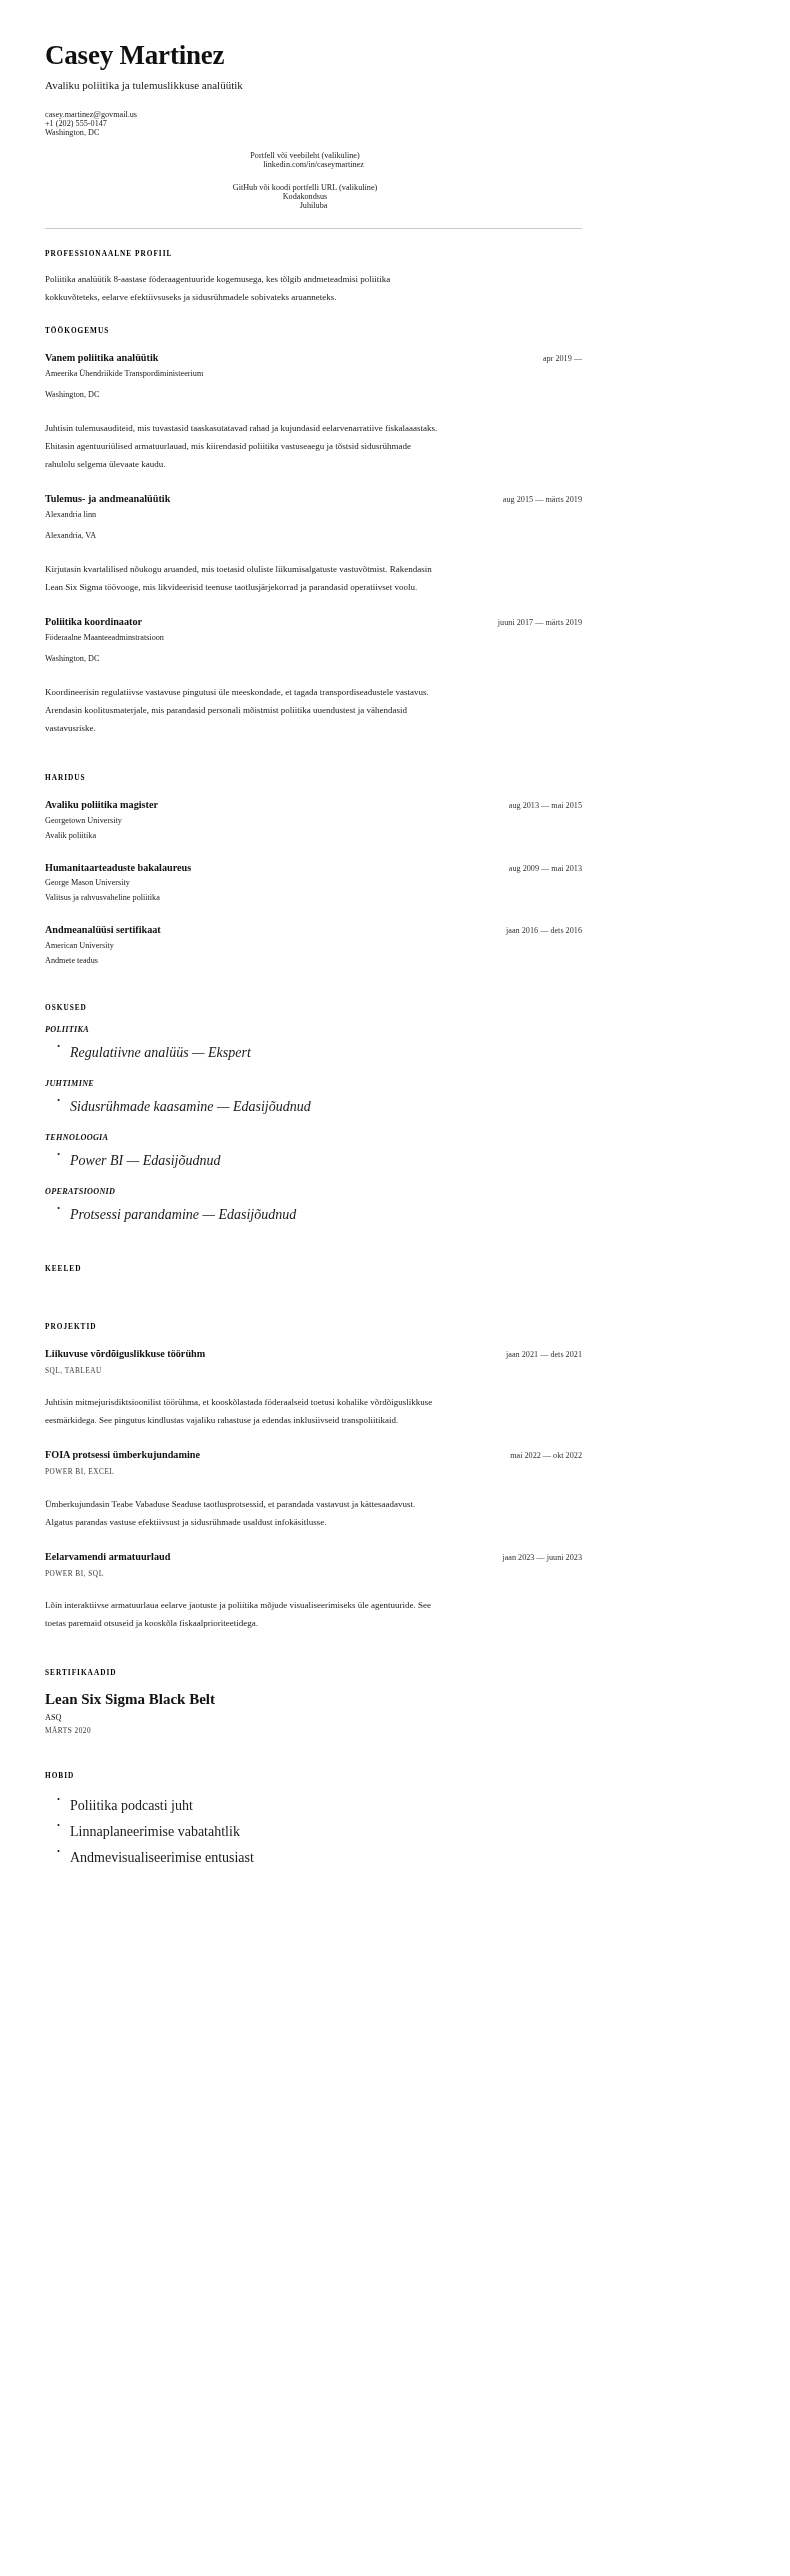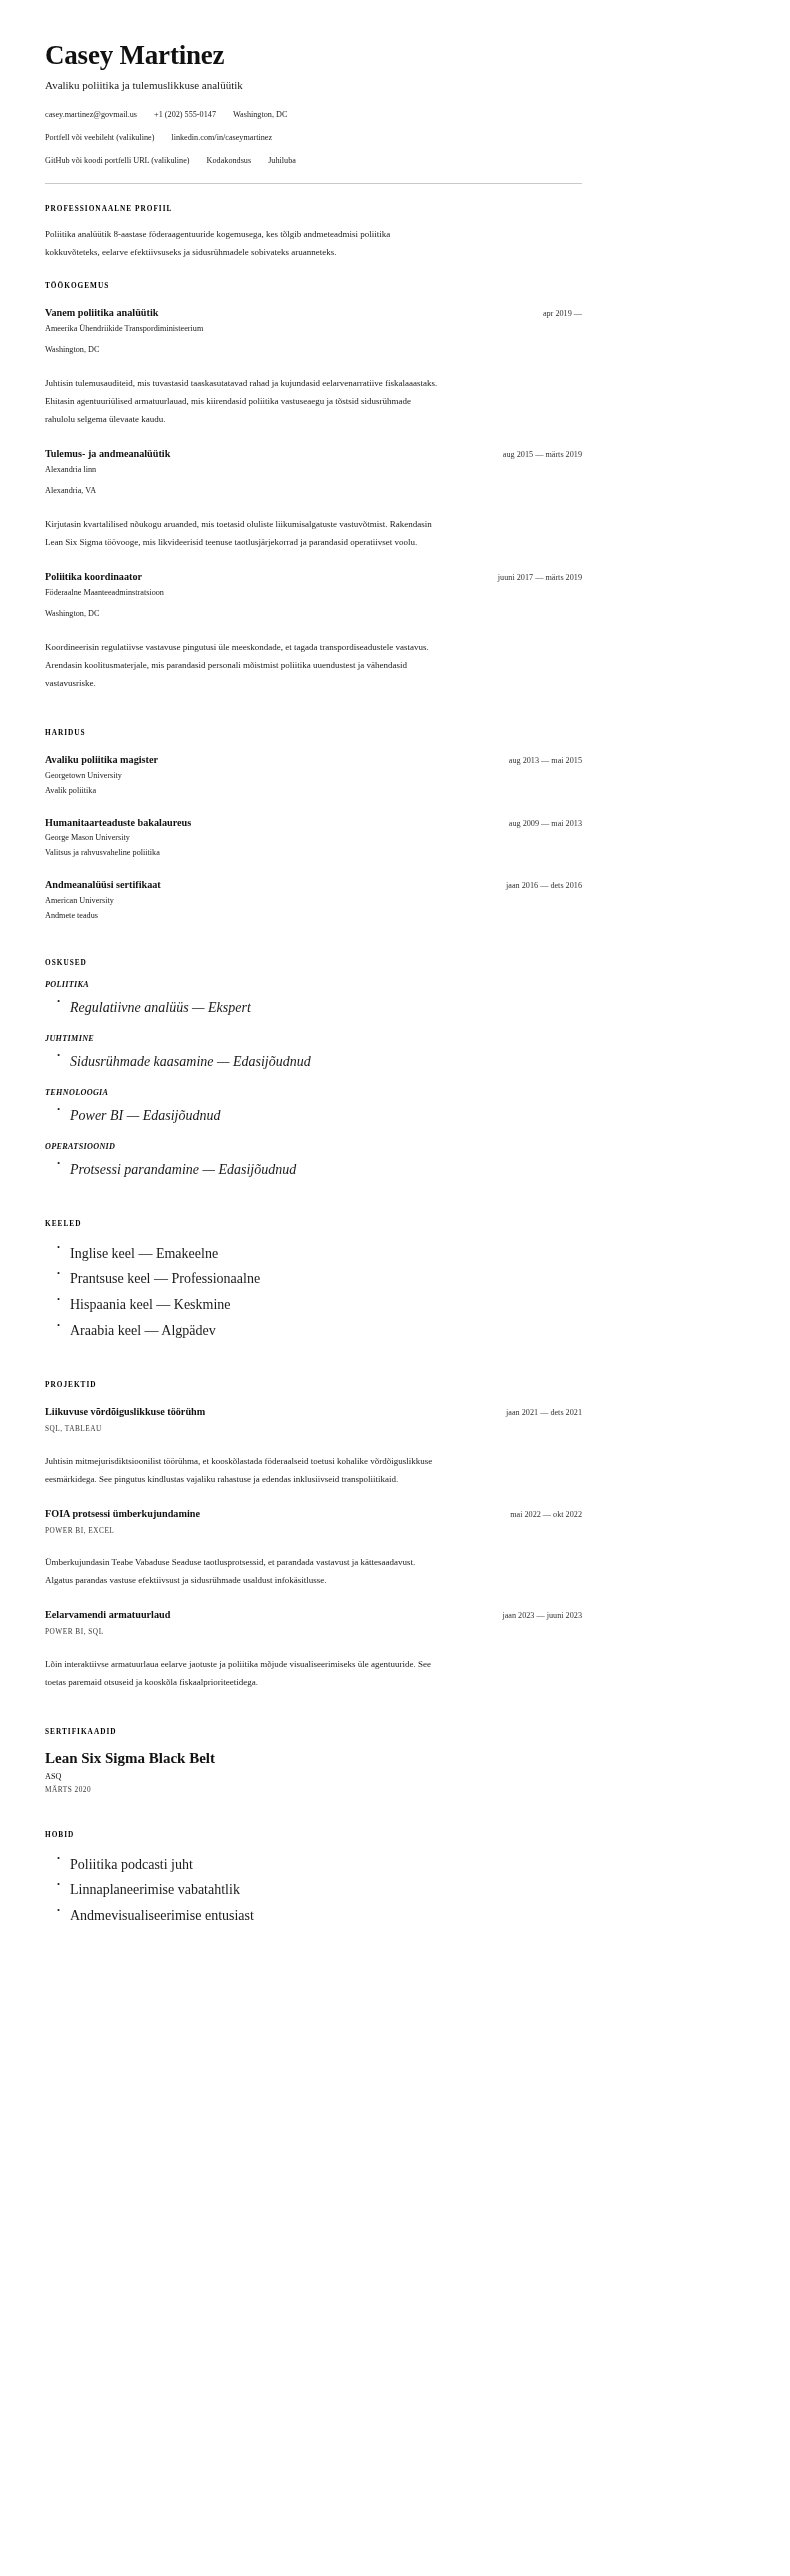--- a/index.html
+++ b/index.html
@@ -35,22 +35,23 @@
     margin: 8px 0 0 0;
     color: #1a1a1a;
   }
   .contact-row {
     font-size: 8.2px;
     color: #222222;
     margin-top: 16px;
     display: flex;
     flex-wrap: wrap;
     align-items: baseline;
-  }
-  .contact-row.tight { margin-top: 14px; }
+    flex-direction: column;
+  }
+  .contact-row.tight { margin-top: 14px; align-items: center; }
   .contact-item { margin-right: 17px; white-space: nowrap; }
   .contact-item:last-child { margin-right: 0; }
 
   .rule {
     border: 0;
     border-top: 0.7px solid #c9c9c9;
     margin: 18.5px 0 0 0;
   }
 
   
@@ -306,26 +307,20 @@
       <ul class="bullets">
         <li>Protsessi parandamine — Edasijõudnud</li>
       </ul>
     </div>
   </section>
 
   <div class="spacer-24"></div>
 
   <section class="section">
     <h2 class="section-title">KEELED</h2>
-    <ul class="bullets">
-      <li>Inglise keel — Emakeelne</li>
-      <li>Prantsuse keel — Professionaalne</li>
-      <li>Hispaania keel — Keskmine</li>
-      <li>Araabia keel — Algpädev</li>
-    </ul>
   </section>
 
   <div class="spacer-24"></div>
 
   <section class="section">
     <h2 class="section-title gap-lg">PROJEKTID</h2>
 
     <div class="entry">
       <div class="entry-head">
         <h3 class="entry-title">Liikuvuse võrdõiguslikkuse töörühm</h3>

